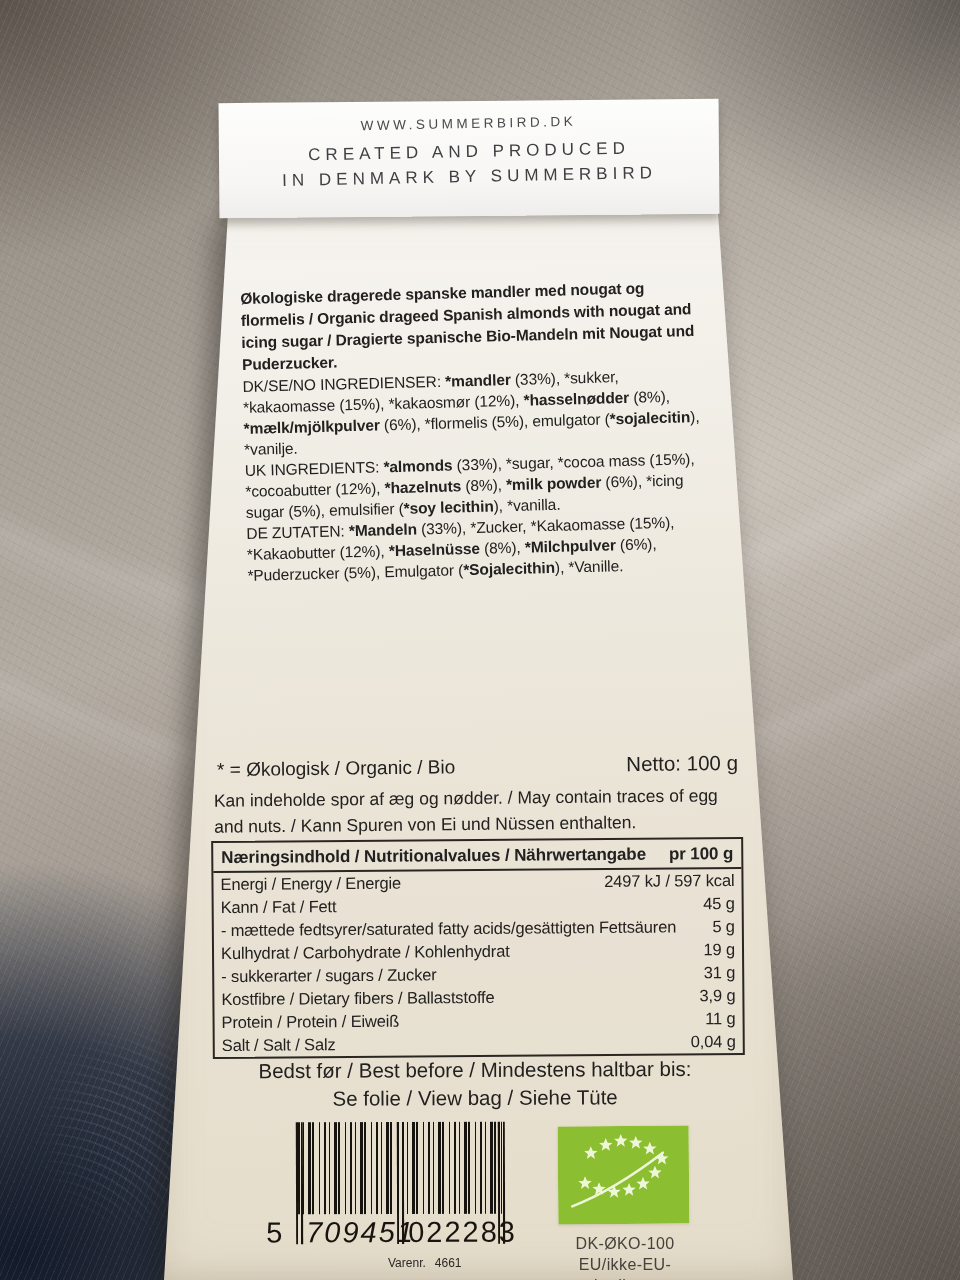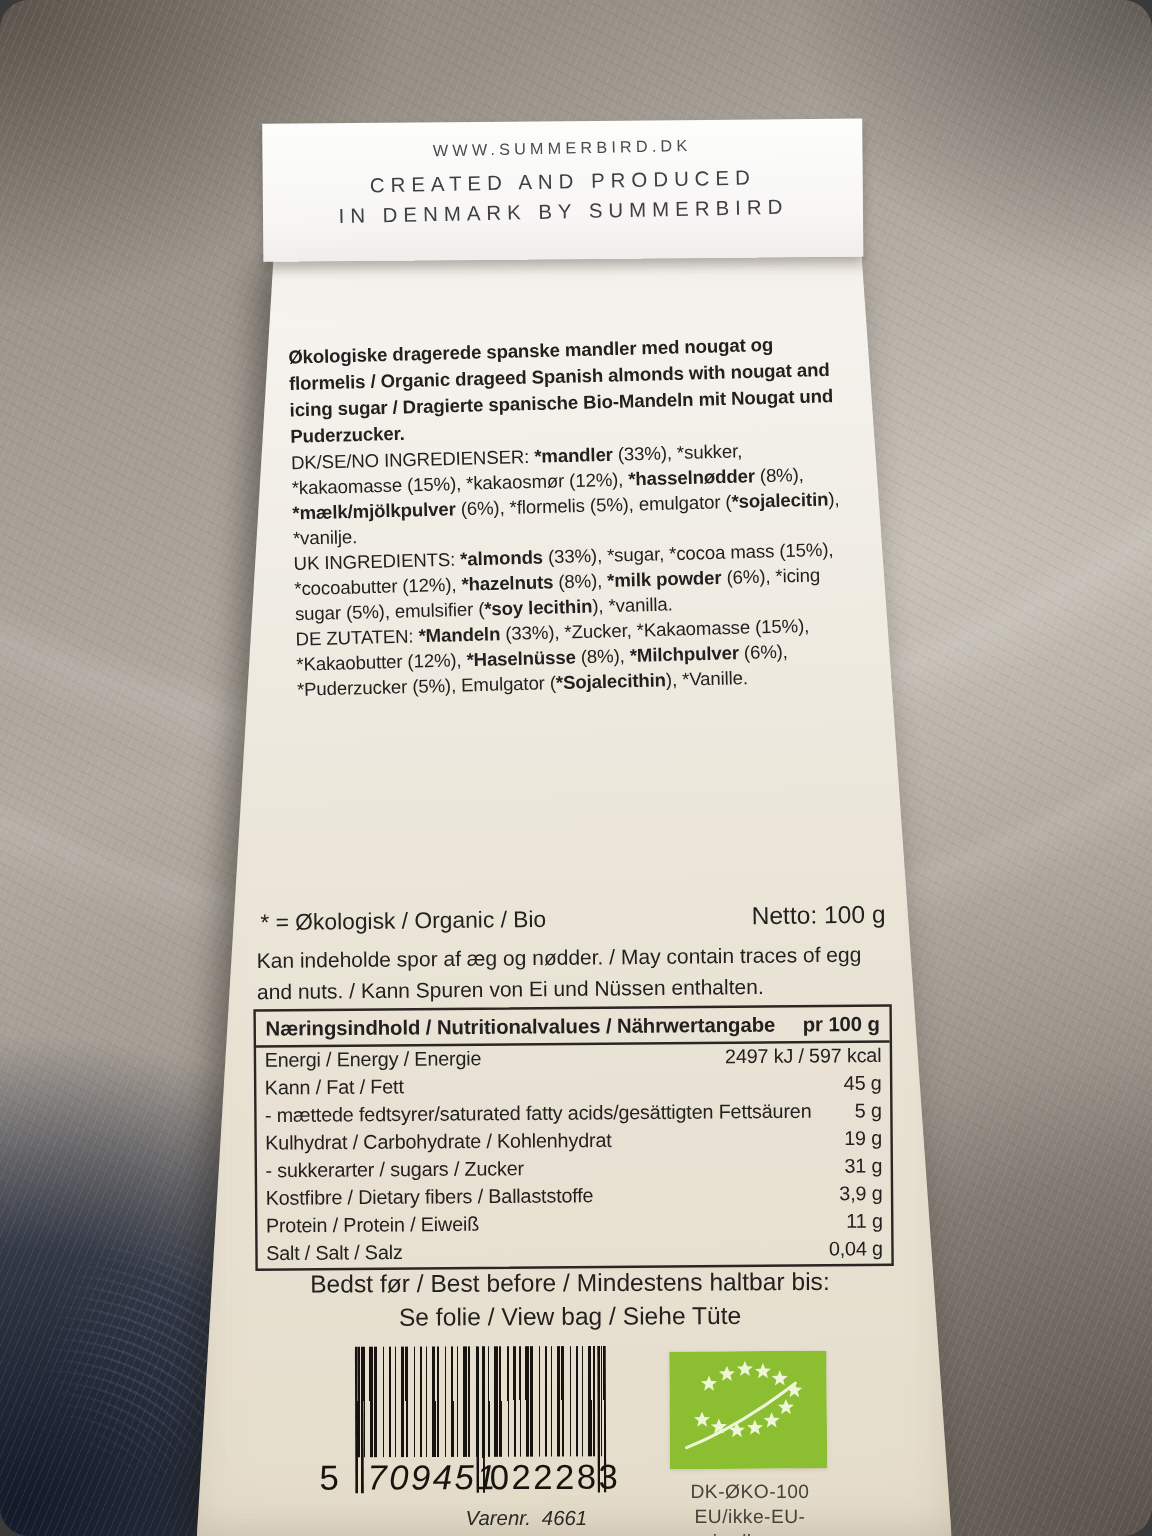--- a/index.html
+++ b/index.html
@@ -4,21 +4,21 @@
 <style>
   html,body{margin:0;padding:0;background:#3a3a3a;}
   .stage{position:relative;width:960px;height:1280px;overflow:hidden;
          font-family:"Liberation Sans","DejaVu Sans",sans-serif;
          background:
            radial-gradient(620px 560px at 2% 98%, rgba(14,22,38,.96) 0%, rgba(22,32,52,.78) 38%, rgba(40,52,70,0) 70%),
            radial-gradient(520px 400px at 0% 0%, rgba(50,42,34,.55), rgba(50,42,34,0) 65%),
            radial-gradient(460px 380px at 100% 0%, rgba(46,42,38,.55), rgba(46,42,38,0) 65%),
            radial-gradient(760px 640px at 100% 100%, rgba(52,44,38,.45), rgba(52,44,38,0) 62%),
            radial-gradient(980px 860px at 80% 36%, rgba(252,246,236,.30), rgba(252,246,236,0) 62%),
-           linear-gradient(165deg,#8d867d 0%,#a49d94 25%,#b2aba2 45%,#a29a91 62%,#8b847c 80%,#79736c 100%); border-radius: 24px;}
+           linear-gradient(165deg,#8d867d 0%,#a49d94 25%,#b2aba2 45%,#a29a91 62%,#8b847c 80%,#79736c 100%);}
   .stage::before{content:"";position:absolute;inset:0;pointer-events:none;
          background:
            radial-gradient(circle at 42% -28%, transparent 55%, rgba(255,255,255,.10) 56.5%, transparent 59%),
            radial-gradient(circle at 46% -20%, transparent 63%, rgba(255,255,255,.08) 64%, transparent 66.5%),
            repeating-linear-gradient(113deg, rgba(255,255,255,.065) 0 1px, rgba(255,255,255,0) 1px 6px),
            repeating-linear-gradient(28deg, rgba(0,0,0,.05) 0 1px, rgba(0,0,0,0) 1px 9px);}
   .stage::after{content:"";position:absolute;inset:0;pointer-events:none;
          background:repeating-radial-gradient(circle at 4% 102%, rgba(150,180,220,.12) 0 2px, transparent 2px 9px);
          -webkit-mask-image:radial-gradient(closest-side at 14% 88%, #000 30%, transparent 75%);
          mask-image:radial-gradient(closest-side at 14% 88%, #000 30%, transparent 75%);}
@@ -67,21 +67,21 @@
          background:linear-gradient(90deg,#17140f 0 2px,transparent 2px 5px,#17140f 5px 7px);}
   .g-left{left:2px;} .g-mid{left:103px;} .g-right{left:204px;}
   .bdigits{position:absolute;top:92px;left:0;width:100%;height:40px;font-size:29px;color:#17140f;}
   .blead{position:absolute;left:-28px;top:2px;}
   .bg1{position:absolute;left:12px;width:88px;top:2px;text-align:center;letter-spacing:2px;font-style:italic;}
   .bg2{position:absolute;left:114px;width:88px;top:2px;text-align:center;letter-spacing:2px;}
 
   .eulogo{position:absolute;left:558px;top:1126px;width:131px;height:98px;z-index:3;transform:rotate(-0.4deg);
           box-shadow:0 1px 3px rgba(80,70,50,.15);}
   .eutext{left:546px;top:1233px;width:158px;text-align:center;font-size:16px;line-height:21px;color:#45423b;letter-spacing:.4px;}
-  .varenr{left:388px;top:1256px;font-size:17px;color:#2b2927;font-style:italic;}
+  .varenr{left:388px;top:1256px;font-size:12px;color:#2b2927;}
   .varenr .v{margin-left:9px;}
 </style>
 </head>
 <body>
 
 <div class="stage">
 
   <div class="pkg-wrap">
     <div class="pkg"></div>
   </div>

